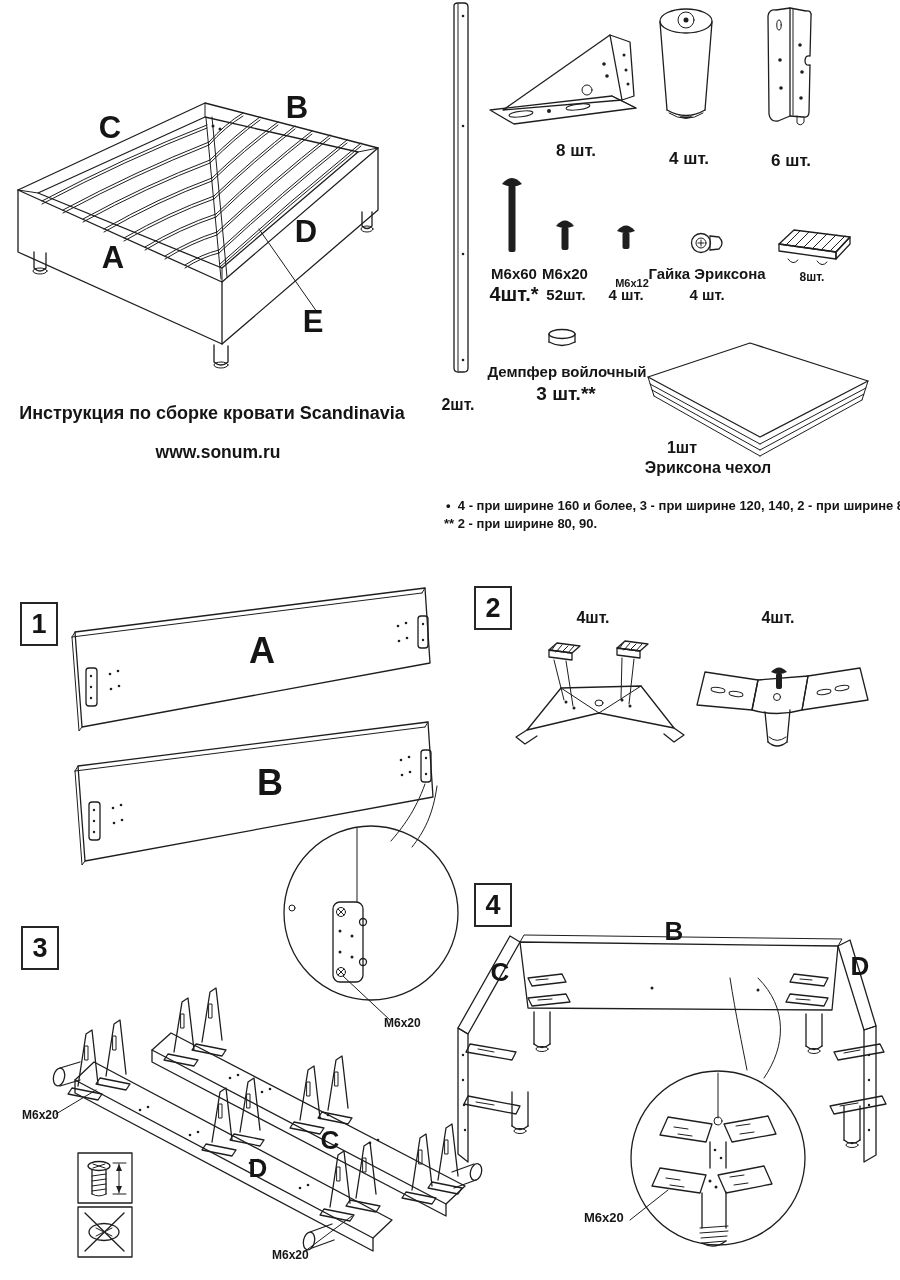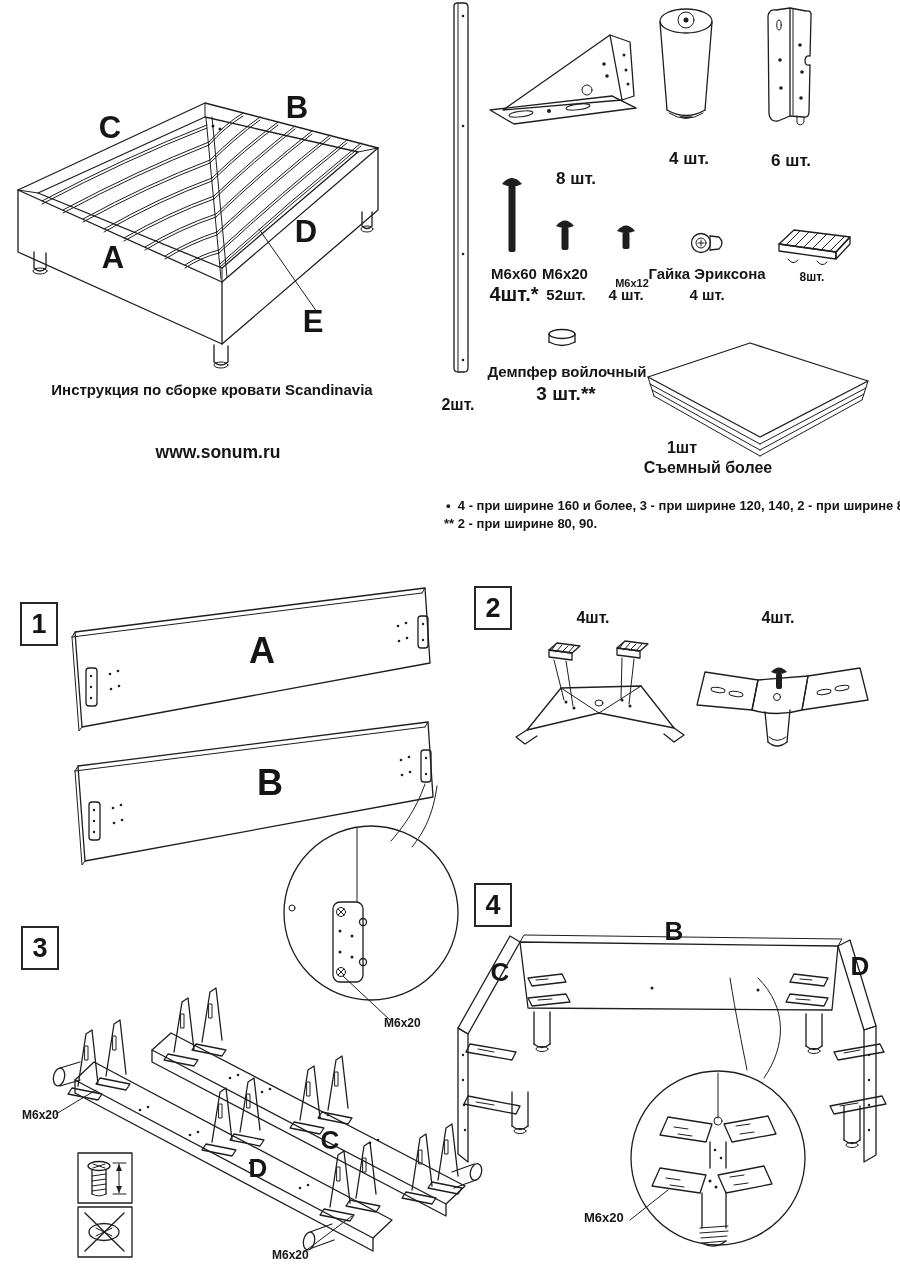--- a/index.html
+++ b/index.html
@@ -412,42 +412,42 @@
     <path class="th" d="M630,1220 L668,1190"></path>
   </g>
 </svg>
 
 <div class="c" style="left:110px;top:128px;font-size:31px;">C</div>
 <div class="c" style="left:297px;top:108px;font-size:31px;">B</div>
 <div class="c" style="left:113px;top:258px;font-size:31px;">A</div>
 <div class="c" style="left:306px;top:232px;font-size:31px;">D</div>
 <div class="c" style="left:313px;top:322px;font-size:31px;">E</div>
 
-<div class="c" style="left:212px;top:389px;font-size:15px;">Инструкция по сборке кровати Scandinavia</div>
+<div class="c" style="left:212px;top:413px;font-size:18px;">Инструкция по сборке кровати Scandinavia</div>
 <div class="c" style="left:218px;top:452px;font-size:17.5px;">www.sonum.ru</div>
 
 <div class="c" style="left:458px;top:405px;font-size:16px;">2шт.</div>
-<div class="c" style="left:576px;top:151px;font-size:17px;margin-top:28px;">8 шт.</div>
+<div class="c" style="left:576px;top:151px;font-size:17px;">8 шт.</div>
 <div class="c" style="left:689px;top:159px;font-size:17px;">4 шт.</div>
 <div class="c" style="left:791px;top:161px;font-size:17px;">6 шт.</div>
 
 <div class="c" style="left:514px;top:273px;font-size:15px;">M6x60</div>
 <div class="c" style="left:514px;top:294px;font-size:20px;">4шт.*</div>
 <div class="c" style="left:565px;top:273px;font-size:15px;">M6x20</div>
 <div class="c" style="left:566px;top:294px;font-size:15px;">52шт.</div>
 <div class="c" style="left:624px;top:283px;font-size:11px;margin-left:8px;">M6x12</div>
 <div class="c" style="left:626px;top:294px;font-size:15px;">4 шт.</div>
 <div class="c" style="left:707px;top:273px;font-size:15px;">Гайка Эриксона</div>
 <div class="c" style="left:707px;top:294px;font-size:15px;">4 шт.</div>
 <div class="c" style="left:812px;top:277px;font-size:12px;">8шт.</div>
 
 <div class="c" style="left:567px;top:371px;font-size:15px;">Демпфер войлочный</div>
 <div class="c" style="left:566px;top:394px;font-size:19px;">3 шт.**</div>
 <div class="c" style="left:682px;top:448px;font-size:16px;">1шт</div>
-<div class="c" style="left:708px;top:468px;font-size:16px;">Съемный более</div>
+<div class="c" style="left:708px;top:468px;font-size:16px;">Эриксона чехол</div>
 
 <div class="l" style="left:446px;top:498px;font-size:13px;">
   <span>•</span>&nbsp;
   <span>4 - при ширине 160 и более, 3 - при ширине 120, 140, 2 - при ширине 80, 90</span>
 </div>
 <div class="l" style="left:444px;top:516px;font-size:13px;">
   <span>**</span>
   <span>2 - при ширине 80, 90.</span>
 </div>
 

